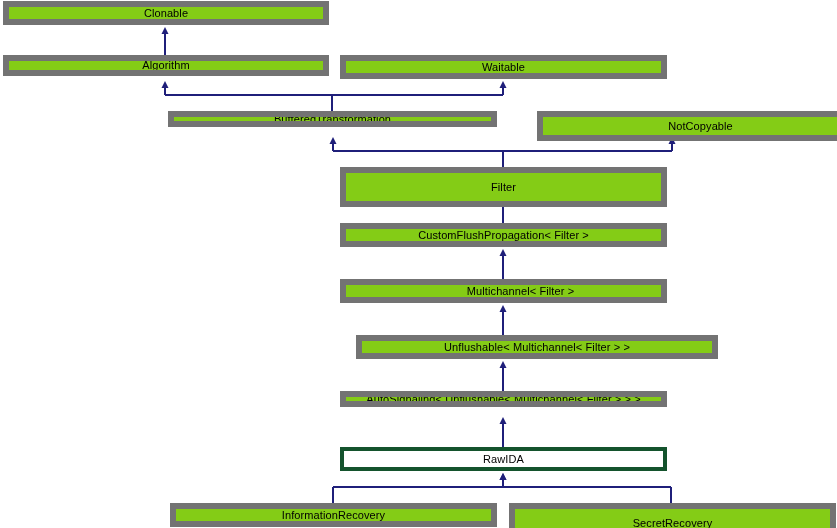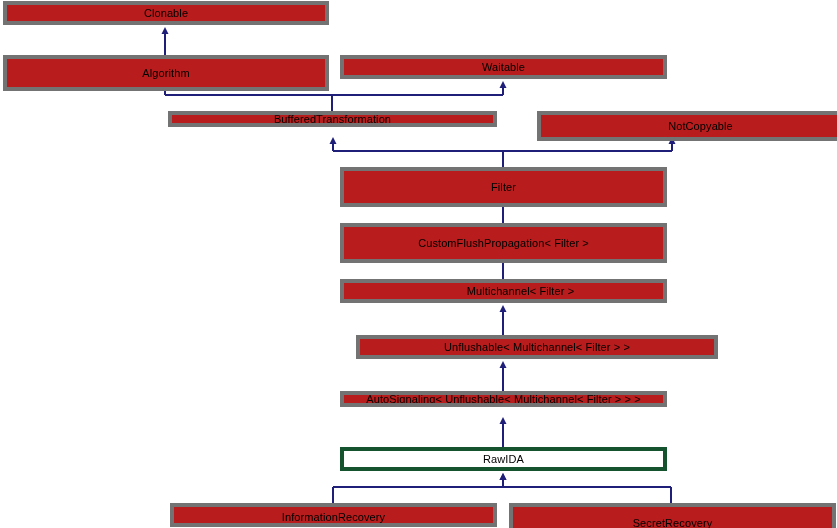--- a/index.html
+++ b/index.html
@@ -20,22 +20,22 @@
     position: absolute;
     left: 0;
     top: 0;
     width: 837px;
     height: 528px;
     pointer-events: none;
   }
   .node {
     position: absolute;
     box-sizing: border-box;
-    border: 4px solid #737373;
-    background: #b91c1c;
+    border: 6px solid #737373;
+    background: #84cc16;
     display: flex;
     align-items: center;
     justify-content: center;
     font-size: 11px;
     line-height: 11px;
     color: #000000;
     letter-spacing: 0.1px;
     white-space: nowrap;
     overflow: hidden;
     z-index: 2;
@@ -113,36 +113,36 @@
         <line x1="671" y1="503" x2="671" y2="487" stroke="#1f1f7a" stroke-width="1.6" shape-rendering="crispEdges"></line>
         <line x1="671" y1="487" x2="503" y2="487" stroke="#1f1f7a" stroke-width="1.6" shape-rendering="crispEdges"></line>
         <line x1="503" y1="487" x2="503" y2="480" stroke="#1f1f7a" stroke-width="1.6" shape-rendering="crispEdges"></line>
         <polygon points="499.5,480 506.5,480 503,473" fill="#1f1f7a"></polygon>
       </g>
     </svg>
   <div id="node-layer">
       <div class="node" style="left: 3px; top: 1px; width: 326px; height: 24px;">
         <span class="node-label">Clonable</span>
       </div>
-      <div class="node" style="left: 3px; top: 55px; width: 326px; height: 36px;">
+      <div class="node" style="left: 3px; top: 55px; width: 326px; height: 21px;">
         <span class="node-label">Algorithm</span>
       </div>
       <div class="node" style="left: 340px; top: 55px; width: 327px; height: 24px;">
         <span class="node-label">Waitable</span>
       </div>
       <div class="node" style="left: 168px; top: 111px; width: 329px; height: 16px;">
         <span class="node-label">BufferedTransformation</span>
       </div>
       <div class="node" style="left: 509px; top: 111px; width: 327px; height: 30px; margin-left: 28px;">
         <span class="node-label">NotCopyable</span>
       </div>
       <div class="node" style="left: 340px; top: 167px; width: 327px; height: 40px; align-items: center;">
         <span class="node-label">Filter</span>
       </div>
-      <div class="node" style="left: 340px; top: 223px; width: 327px; height: 40px;">
+      <div class="node" style="left: 340px; top: 223px; width: 327px; height: 24px;">
         <span class="node-label">CustomFlushPropagation&lt; Filter &gt;</span>
       </div>
       <div class="node" style="left: 340px; top: 279px; width: 327px; height: 24px; padding-left: 34px;">
         <span class="node-label">Multichannel&lt; Filter &gt;</span>
       </div>
       <div class="node" style="left: 356px; top: 335px; width: 362px; height: 24px;">
         <span class="node-label">Unflushable&lt; Multichannel&lt; Filter &gt; &gt;</span>
       </div>
       <div class="node" style="left: 340px; top: 391px; width: 327px; height: 16px;">
         <span class="node-label">AutoSignaling&lt; Unflushable&lt; Multichannel&lt; Filter &gt; &gt; &gt;</span>

